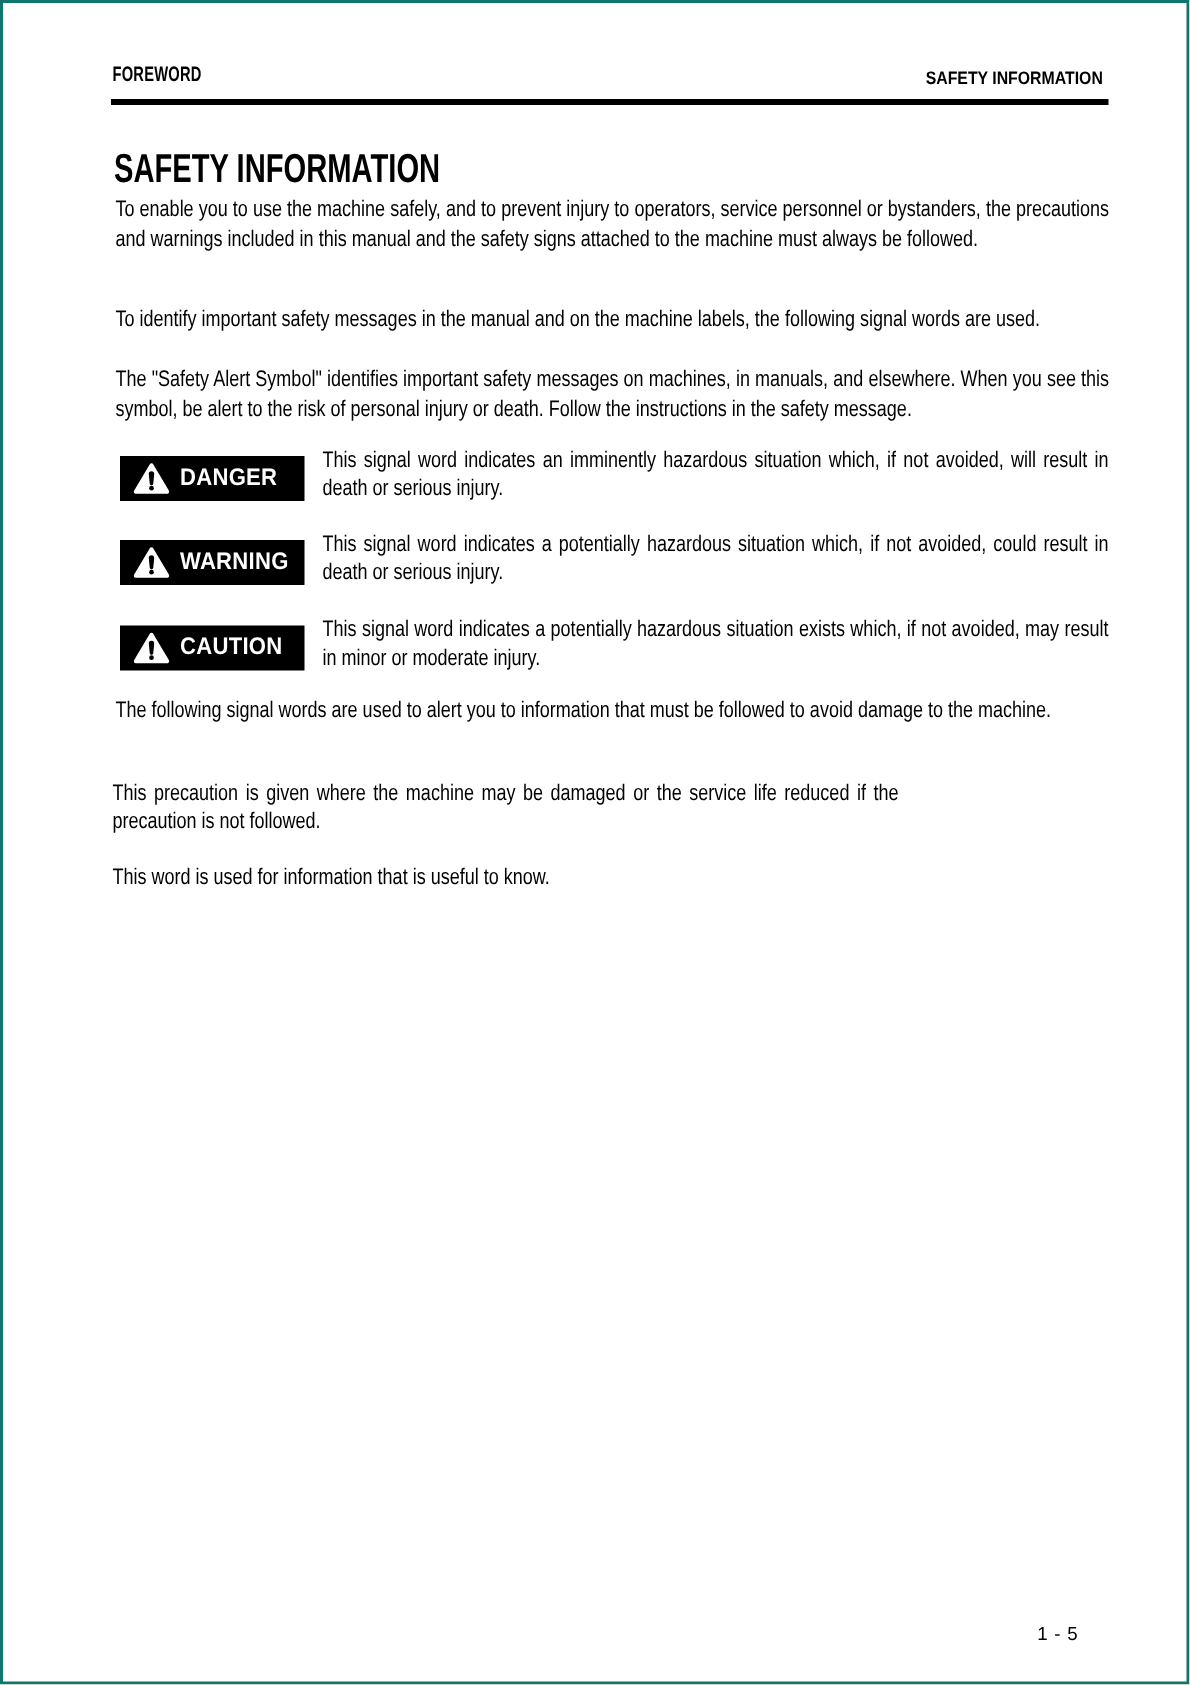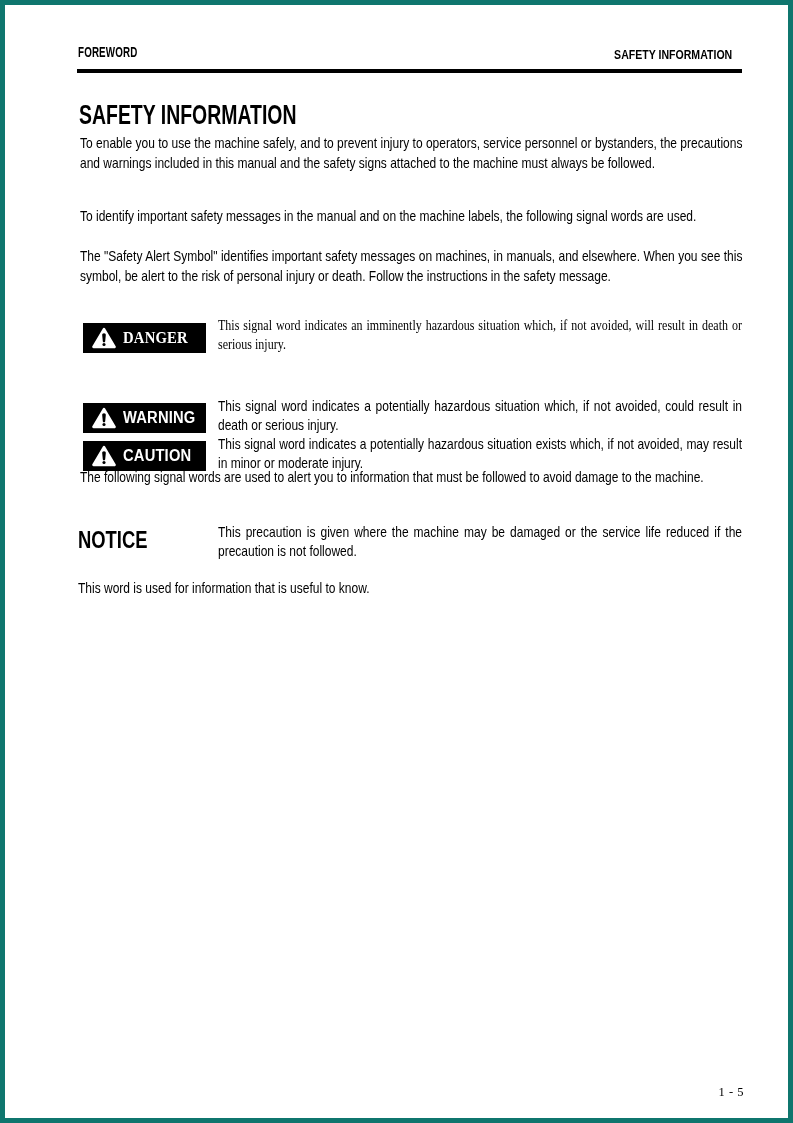--- a/index.html
+++ b/index.html
@@ -4,21 +4,21 @@
 <style>
   html,body{margin:0;padding:0;background:#ffffff;}
   .page{
     position:relative;
     width:793px;height:1123px;
     background:#ffffff;
     font-family:"Liberation Sans","DejaVu Sans",sans-serif;
     color:#000;
     overflow:hidden;
     box-sizing:border-box;
-    border:5px solid #0f766e;
+    border:2px solid #0f766e;
   }
   
   .header-left{
     position:absolute;left:73px;top:39px;
     font-size:14px;font-weight:bold;white-space:nowrap;
     transform:scaleX(0.70);transform-origin:0 0;letter-spacing:0.2px;
   }
   .header-right{
     position:absolute;right:56px;top:43px;
     font-size:12px;font-weight:bold;white-space:nowrap;
@@ -38,23 +38,23 @@
     position:absolute;left:75px;
     font-size:15px;line-height:20px;text-align:justify;
     width:828px;transform:scaleX(0.80);transform-origin:0 0;
   }
   #p1{top:128px;}
   #p2{top:201px;}
   #p3{top:241px;}
   #p4{top:462px;}
   
   .sig-row{position:absolute;left:78px;width:660px;display:flex;align-items:flex-start;}
-  #row-danger{top:311px;font-family:Liberation Serif, serif;}
-  #row-warning{top:351px;margin-top:40px;}
-  #row-caution{top:429px;}
+  #row-danger{top:295px;}
+  #row-warning{top:351px;}
+  #row-caution{top:408px;}
   .sig-label-col{width:135px;flex:none;}
   .badge{
     margin-top:7px;width:123px;height:30px;
     background:#000;color:#fff;
     display:flex;align-items:center;
     padding-left:9px;box-sizing:border-box;
   }
   .badge .tri{flex:none;margin-right:7px;display:block;}
   .badge-label{
     font-size:16px;font-weight:bold;letter-spacing:0.2px;white-space:nowrap;
@@ -75,22 +75,22 @@
     transform:scaleX(0.80);transform-origin:0 0;
   }
   
   .watermark{
     position:absolute;left:114px;top:440px;
     font-size:27px;line-height:32px;white-space:nowrap;
     color:#c23b33;z-index:5;letter-spacing:0.5px;
   }
   
   .page-number{
-    position:absolute;right:44px;top:1080px;
-    font-size:12.5px;letter-spacing:0.5px;font-family:Liberation Serif, serif;
+    position:absolute;right:72px;top:1080px;
+    font-size:12.5px;letter-spacing:0.5px;
   }
 </style>
 </head>
 <body>
 
 <div class="page">
 
   <div class="header-left">FOREWORD</div>
   <div class="header-right">SAFETY INFORMATION</div>
   <div class="header-rule"></div>
@@ -146,23 +146,20 @@
     </div>
     <div class="sig-text-col">
       <div class="sig-text">This signal word indicates a potentially hazardous situation exists which, if not avoided, may result in minor or moderate injury.</div>
     </div>
   </div>
 
 
   <div class="para" id="p4">The following signal words are used to alert you to information that must be followed to avoid damage to the machine.</div>
 
   <div class="note-row" id="row-notice">
-    <div class="note-label-col">
-      <div class="note-label">NOTICE</div>
-    </div>
     <div class="sig-text-col">
       <div class="sig-text">This precaution is given where the machine may be damaged or the service life reduced if the precaution is not followed.</div>
     </div>
   </div>
 
   <div class="note-row" id="row-remarks">
     <div class="sig-text-col">
       <div class="sig-text">This word is used for information that is useful to know.</div>
     </div>
   </div>

